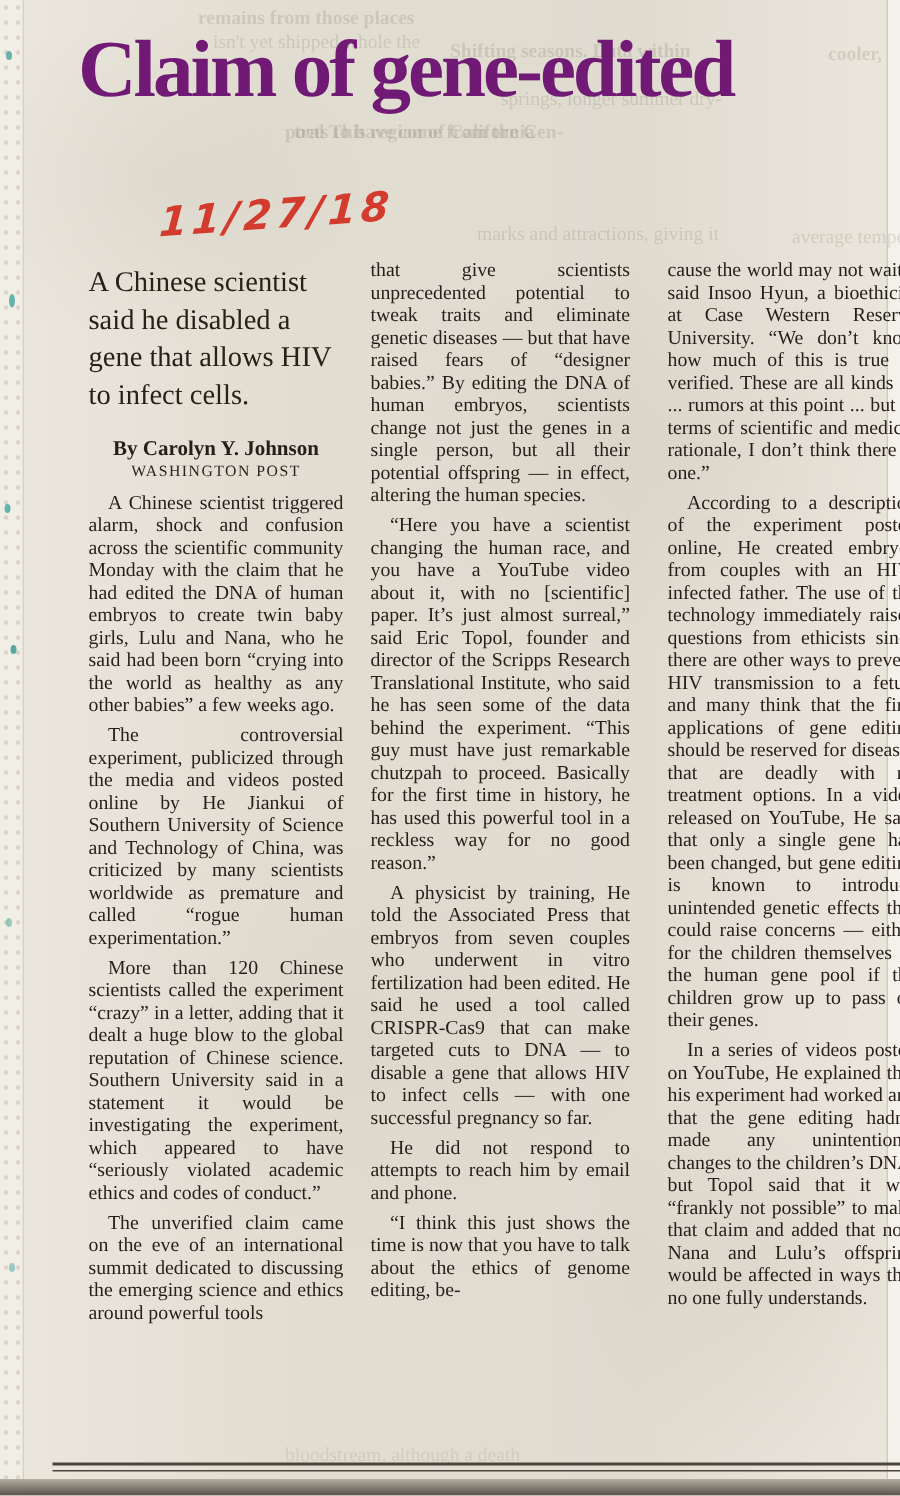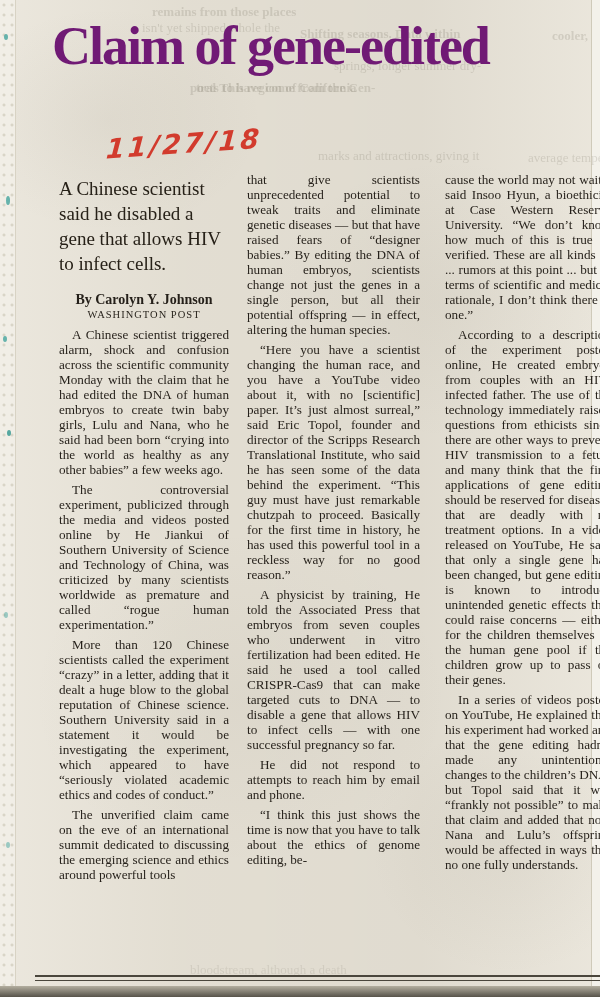--- a/index.html
+++ b/index.html
@@ -34,21 +34,21 @@
   .scan-edge-right{
     position:absolute;right:0;top:0;bottom:0;width:8px;
     background:#f3f1ea;border-left:1px solid #cfcaba;
   }
   
   .bleed{
     position:absolute;color:rgba(88,82,66,.55);opacity:.30;
     font-size:13px;font-weight:bold;white-space:nowrap;
     filter:blur(.4px);pointer-events:none;
   }
-  .gf1{left:152px;top:4px;}  .gf2{left:142px;top:20px;font-weight:normal;}
+  .gf1{left:132px;top:4px;}  .gf2{left:142px;top:20px;font-weight:normal;}
   .gf3{left:190px;top:80px;} .gf4{left:196px;top:80px;}
   .gf5{left:300px;top:26px;} .gf6{left:302px;top:58px;font-weight:normal;margin-left:32px;}
   .gf7{left:318px;top:148px;font-weight:normal;}
   .gf8{left:552px;top:28px;} .gf9{left:528px;top:150px;font-weight:normal;}
   .gf10{left:190px;top:962px;font-weight:normal;opacity:.22;}
 
   .headline{
     position:absolute;left:52px;top:20px;width:520px;
     font-weight:bold;color:#701a75;
     font-size:54px;line-height:.98;letter-spacing:-2px;

